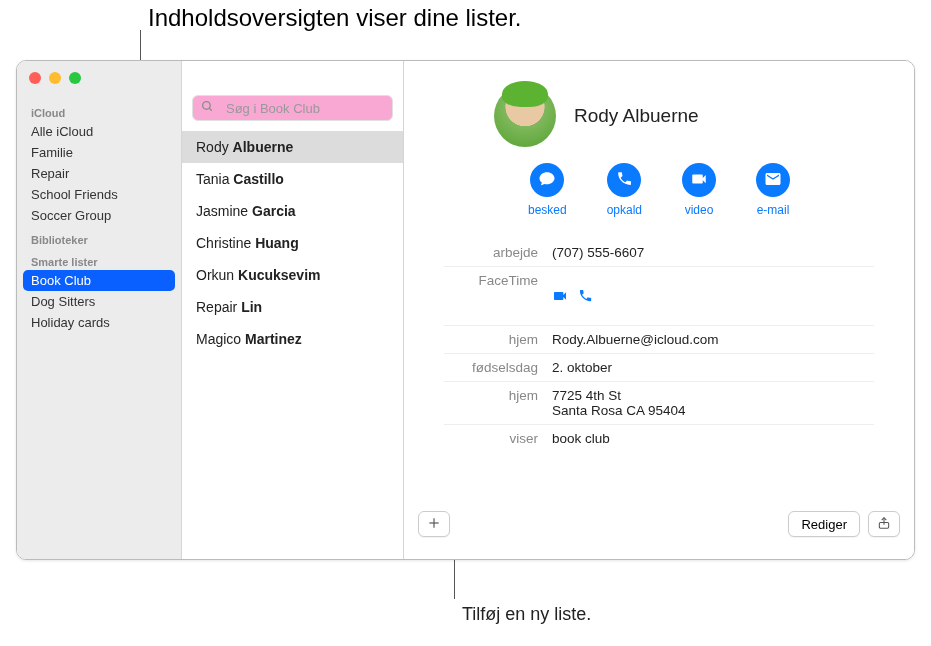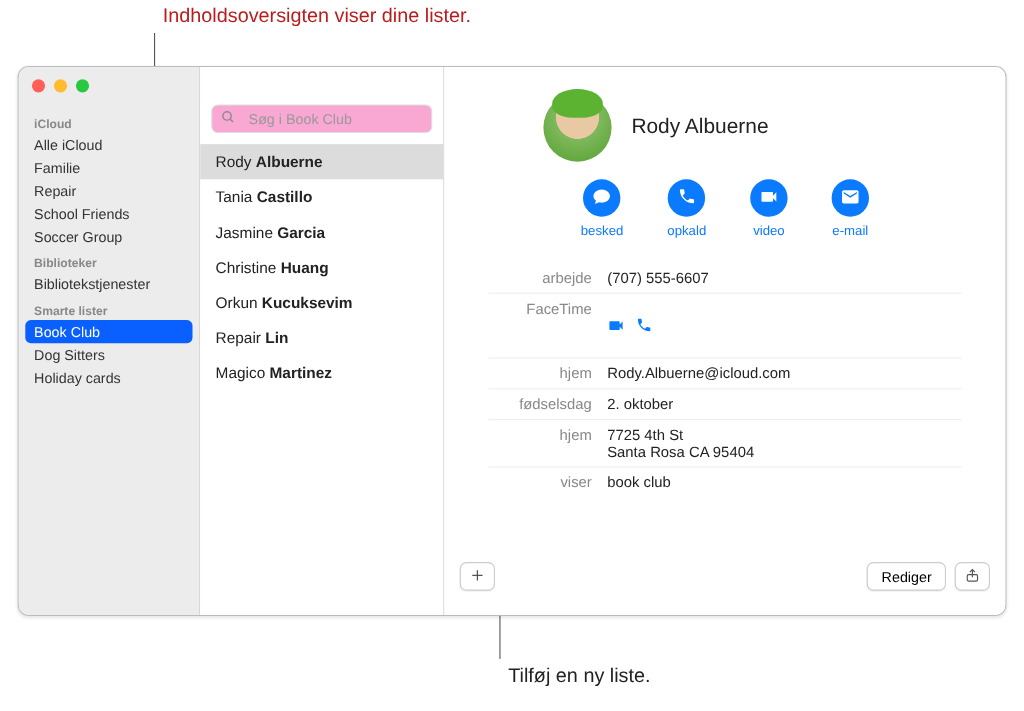--- a/index.html
+++ b/index.html
@@ -11,22 +11,22 @@
   position: relative;
   font-size: 14px;
   color: #222;
 }
 
 
 .callout-top {
   position: absolute;
   left: 148px;
   top: 4px;
-  font-size: 18px;
-  color: #b91c1c;
+  font-size: 24px;
+  color: #000000;
 }
 .callout-line-top {
   position: absolute;
   left: 140px;
   top: 30px;
   width: 1px;
   height: 30px;
   background: #555;
 }
 .callout-bottom {
@@ -284,21 +284,20 @@
   <div class="sidebar">
 
     <div class="sidebar-header">iCloud</div>
     <div class="sidebar-item">Alle iCloud</div>
     <div class="sidebar-item">Familie</div>
     <div class="sidebar-item">Repair</div>
     <div class="sidebar-item">School Friends</div>
     <div class="sidebar-item">Soccer Group</div>
 
     <div class="sidebar-header">Biblioteker</div>
-    <div class="sidebar-item">Bibliotekstjenester</div>
 
     <div class="sidebar-header">Smarte lister</div>
     <div class="sidebar-item selected">Book Club</div>
     <div class="sidebar-item">Dog Sitters</div>
     <div class="sidebar-item">Holiday cards</div>
   </div>
 
   <div class="list-col">
     <div class="search-wrap">
       <div class="search">

